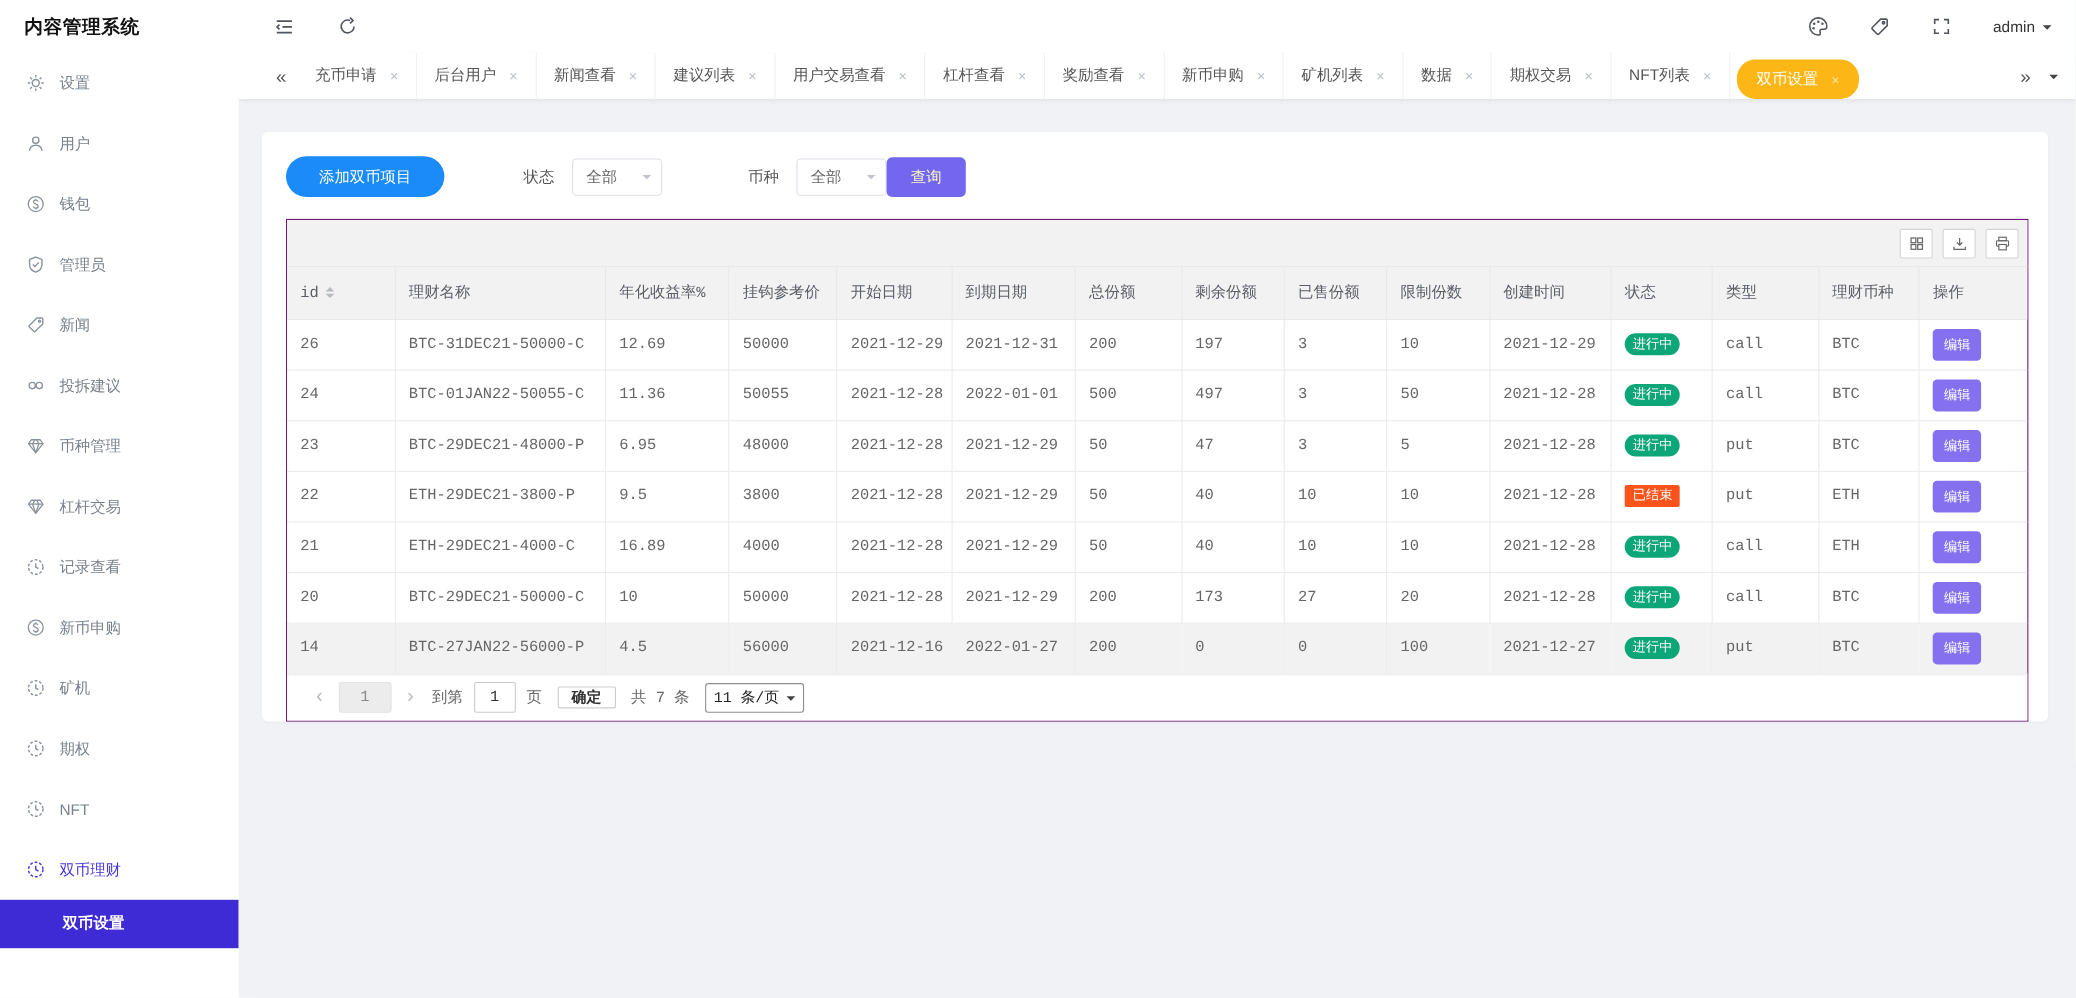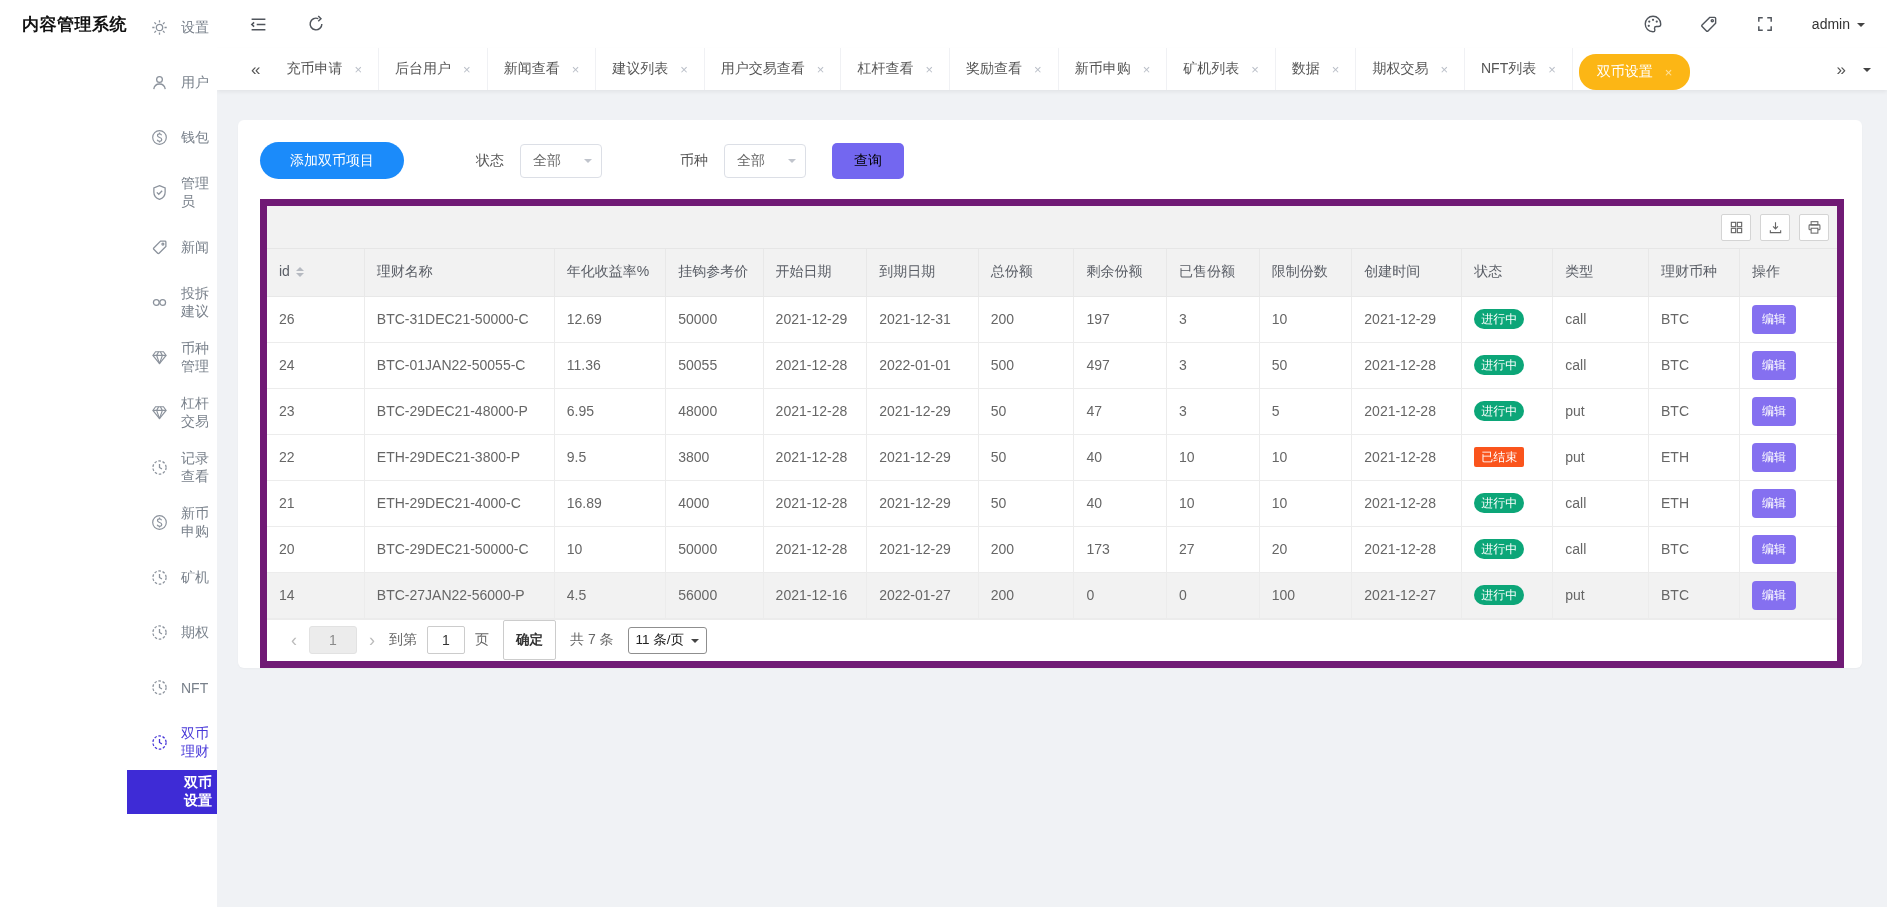--- a/index.html
+++ b/index.html
@@ -5,21 +5,21 @@
   * { margin:0; padding:0; box-sizing:border-box; }
   html,body { width:1887px; height:907px; overflow:hidden; }
   body {
     font-family:"Liberation Sans", sans-serif;
     font-size:14px; color:#606266; background:#f0f2f5;
     display:flex;
   }
   svg.ico { display:block; }
 
   
-  .sidebar { width:217px; height:907px; background:#fff; flex:0 0 217px; display:flex; flex-direction:row; z-index:5; }
+  .sidebar { width:217px; height:907px; background:#fff; flex:0 0 217px; display:flex; flex-direction:column; z-index:5; }
   .logo { height:48px; display:flex; align-items:center; padding-left:22px; font-size:17px; font-weight:bold; color:#111; letter-spacing:.5px; }
   .menu { flex:1; overflow:hidden; }
   .menu-item { height:55px; display:flex; align-items:center; padding-left:24px; color:#79818b; cursor:pointer; }
   .menu-item .mi-icon { width:17px; height:17px; margin-right:13px; color:#8b929c; }
   .menu-item.active-parent { color:#4636d8; }
   .menu-item.active-parent .mi-icon { color:#4636d8; }
   .submenu-item { height:44px; display:flex; align-items:center; padding-left:57px; cursor:pointer; }
   .submenu-item.active { background:#3e2bd6; color:#fff; font-weight:bold; }
   .submenu-item.plain { background:#e9eaef; color:#8a8f99; }
 
@@ -46,24 +46,24 @@
   
   .content { flex:1; background:#f0f2f5; padding:30px 25px 0 21px; overflow:hidden; }
   .card { background:#fff; border-radius:6px; width:100%; box-shadow:0 1px 2px rgba(0,0,0,.03); padding:22px 18px 0 22px; }
 
   .filter-row { display:flex; align-items:center; padding-bottom:20px; }
   .btn-add { height:37px; padding:0 30px; border:none; border-radius:19px; background:#1b8bfa; color:#fff; font-size:14px; cursor:pointer; font-family:inherit; }
   .flabel { margin-left:72px; color:#555; }
   .flabel.second { margin-left:78px;text-align:center; }
   .fselect { margin-left:16px; width:82px; height:34px; border:1px solid #dcdfe6; border-radius:4px; background:#fff; display:flex; align-items:center; justify-content:space-between; padding:0 9px 0 12px; color:#666; cursor:pointer; }
   .fselect .caret { border-top-color:#c0c4cc; margin:5px 0 0 0; }
-  .btn-search { margin-left:26px; height:36px; padding:0 22px; border:none; border-radius:5px; background:#7367f0; color:#000000; font-size:14px; cursor:pointer; font-family:inherit;text-align:center; }
+  .btn-search { height:36px; padding:0 22px; border:none; border-radius:5px; background:#7367f0; color:#fef9c3; font-size:14px; cursor:pointer; font-family:inherit;text-align:center; }
 
   
-  .table-block { border:7px solid #701a75; margin-bottom:0; }
+  .table-block { border:1px solid #701a75; margin-bottom:0;font-family:Liberation Mono, monospace; }
   .tstrip { height:43px; background:#f2f2f2; border-bottom:1px solid #e6e6e6; display:flex; align-items:center; justify-content:flex-end; padding-right:8px; }
   .tool-btn { width:30px; height:27px; background:#fff; border:1px solid #d4d4d4; border-radius:2px; margin-left:9px; display:flex; align-items:center; justify-content:center; color:#666; cursor:pointer; }
 
   table.grid { width:100%; border-collapse:collapse; table-layout:fixed; }
   table.grid th { background:#f2f2f2; height:47px; font-weight:normal; color:#5a5e66; text-align:left; padding:0 12px; border:1px solid #e8e8e8; border-top:none; font-size:14px; }
   table.grid th:first-child, table.grid td:first-child { border-left:none; }
   table.grid th:last-child, table.grid td:last-child { border-right:none; }
   table.grid td { height:46px; color:#666; padding:0 12px; border:1px solid #ececec; background:#fff; font-size:14px; overflow:hidden; white-space:nowrap; }
   tr.hl td { background:#f2f2f2; }
   .th-sort { display:inline-flex; flex-direction:column; vertical-align:middle; margin-left:6px; }
@@ -75,21 +75,21 @@
   .badge.teal { background:#0ca678;border-radius:10px; }
   .badge.orange { background:#fa541c; }
   .btn-edit { border:none; background:#8570f0; color:#fff; font-size:12px; padding:6px 10px; border-radius:4px; cursor:pointer; font-family:inherit; }
 
   
   .pager { height:42px; display:flex; align-items:center; padding-left:16px; background:#fff; border-top:1px solid #ececec; color:#666; }
   .pg-arrow { color:#bbb; font-size:18px; padding:0 8px; cursor:pointer; line-height:1; }
   .pg-num { width:48px; height:28px; background:#ececec; border:1px solid #e2e2e2; border-radius:3px; color:#8a8a8a; display:flex; align-items:center; justify-content:center; margin:0 4px; cursor:default; }
   .pg-text { margin:0 6px; color:#666; }
   .pg-input { width:38px; height:28px; border:1px solid #ccc; border-radius:2px; text-align:center; font-size:14px; color:#333; font-family:inherit; margin:0 4px; }
-  .pg-btn { height:40px; padding:0 12px; background:#fff; border:1px solid #ccc; border-radius:2px; font-weight:bold; color:#333; cursor:pointer; margin:0 8px; font-family:inherit; font-size:13.5px; }
+  .pg-btn { height:20px; padding:0 12px; background:#fff; border:1px solid #ccc; border-radius:2px; font-weight:bold; color:#333; cursor:pointer; margin:0 8px; font-family:inherit; font-size:13.5px; }
   .pg-select { height:27px; border:1px solid #8f8f8f; border-radius:3px; background:#fff; display:flex; align-items:center; padding:0 7px; margin-left:8px; color:#222; font-size:13.5px; cursor:pointer; }
   .pg-select .caret { border-top-color:#444; margin:5px 0 0 7px; }
 </style>
 </head>
 <body>
 
 <svg width="0" height="0" style="position:absolute">
   <symbol id="i-gear" viewBox="0 0 16 16">
       <g fill="none" stroke="currentColor" stroke-width="1.2">
         <circle cx="8" cy="8" r="3"></circle>

